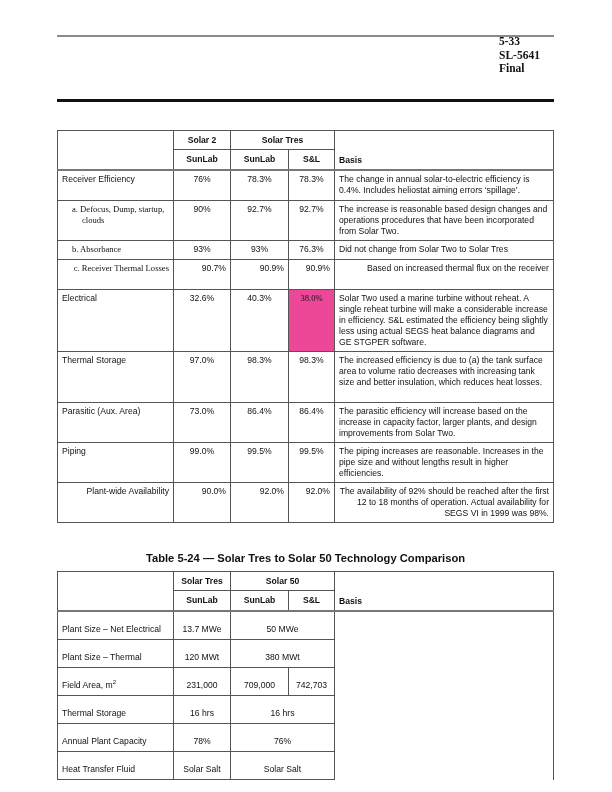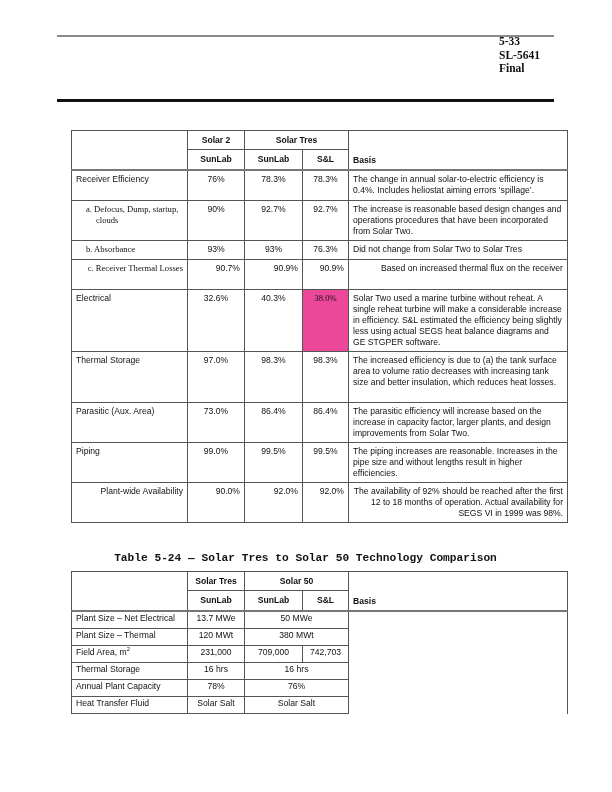--- a/index.html
+++ b/index.html
@@ -4,21 +4,21 @@
 <style>
   html, body { margin: 0; padding: 0; background: #ffffff; }
   body { width: 612px; height: 792px; position: relative; overflow: hidden;
          font-family: "Liberation Sans", sans-serif; color: #111; }
   .rule-top { position: absolute; left: 57px; top: 35px; width: 497px; height: 2px; background: #8a8a8a; }
   .rule-bottom { position: absolute; left: 57px; top: 99px; width: 497px; height: 3px; background: #111; }
   .page-meta { position: absolute; left: 499px; top: 35px; font-family: "Liberation Serif", serif;
                font-weight: bold; font-size: 11.5px; line-height: 13.5px; color: #111; }
   .page-meta div { white-space: nowrap; }
 
-  table { border-collapse: collapse; position: absolute; left: 71px; table-layout: fixed;
+  table { border-collapse: collapse; position: absolute; left: 57px; table-layout: fixed;
           font-size: 8.6px; line-height: 11px; }
   td, th { border: 1px solid #555; padding: 3px 4px; vertical-align: top; }
   th { font-weight: bold; text-align: center; vertical-align: middle; }
   col.c1 { width: 116px; } col.c2 { width: 57px; } col.c3 { width: 58px; }
   col.c4 { width: 46px; } col.c5 { width: 219px; }
   .t1 { top: 130px; }
   .t1 td.num, .t2 td.num { text-align: center; }
   .t1 td.sub { padding-left: 14px; font-family: Liberation Serif, serif; }
   .t1 td.sub .wrap { padding-left: 10px; text-indent: -10px; display: block; }
   .hdr1 th { height: 12px; }
@@ -30,23 +30,23 @@
   .t1 tr.r-defocus td { height: 33px; }
   .t1 tr.r-absorb td { height: 12px; }
   .t1 tr.r-losses td { height: 23px; text-align: right; }
   .t1 tr.r-elec td { height: 55px; }
   .t1 tr.r-storage td { height: 44px; }
   .t1 tr.r-para td { height: 33px; }
   .t1 tr.r-pipe td { height: 33px; }
   .t1 tr.r-avail td { height: 33px; text-align: right; }
 
   .caption { position: absolute; left: 57px; width: 497px; top: 552px; text-align: center;
-             font-weight: bold; font-size: 11.2px; font-family: Liberation Mono, monospace; }
+             font-weight: bold; font-size: 11.2px; }
   .t2 { top: 571px; }
-  .t2 tr.row td { height: 12px; padding-top: 1px; padding-bottom: 3px; }
+  .t2 tr.row td { height: 12px; padding-top: 12px; padding-bottom: 3px; }
   .t2 td.empty-basis { border-bottom: none; }
   sup { font-size: 6px; line-height: 0; vertical-align: super; }
 </style>
 </head>
 <body>
 
 <div class="rule-top"></div>
 <div class="page-meta">
   <div>5-33</div>
   <div>SL-5641</div>

